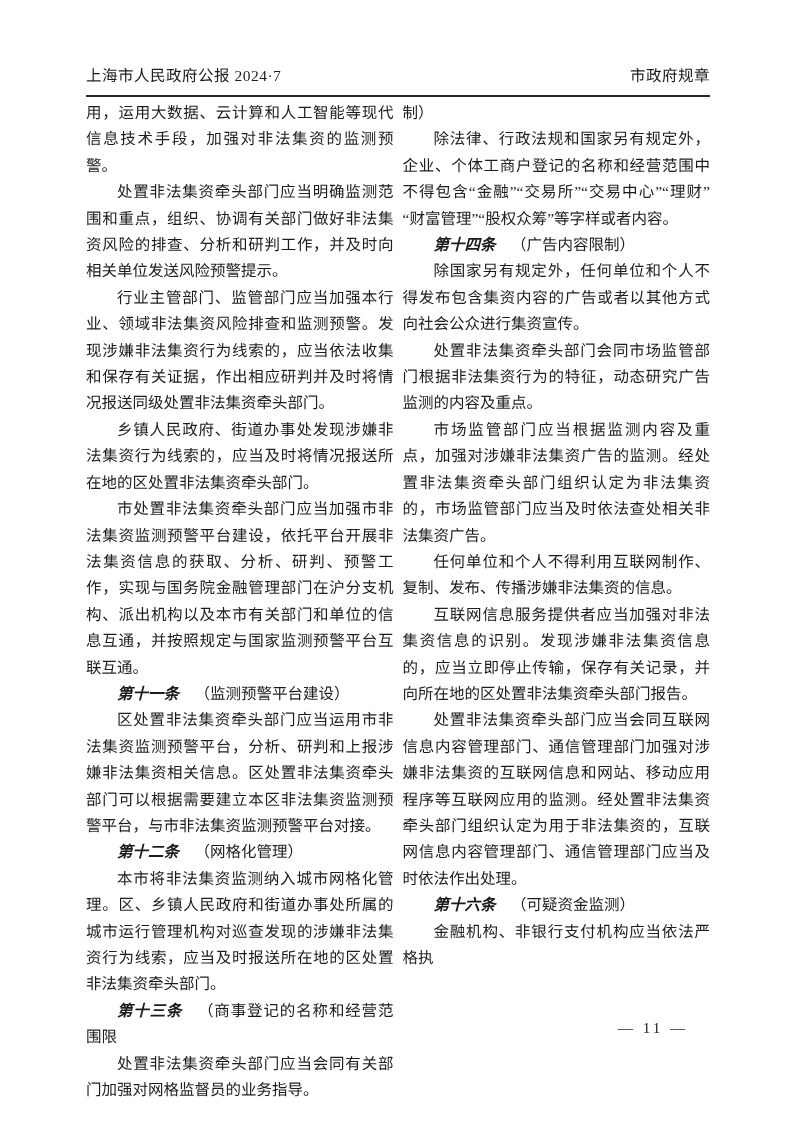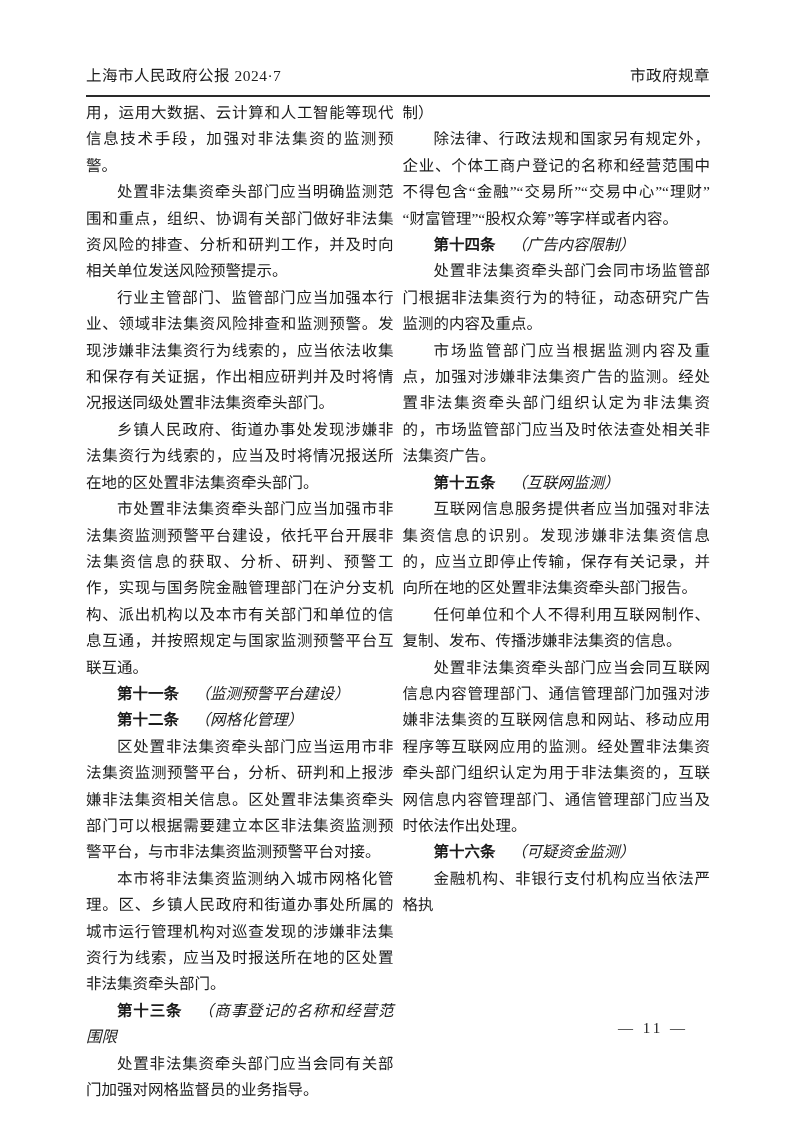--- a/index.html
+++ b/index.html
@@ -53,24 +53,24 @@
   }
   .para {
     margin: 0;
     text-indent: 2em;
   }
   .para.no-indent {
     text-indent: 0;
   }
   .article-num {
     font-weight: bold;
+    font-style: italic;
   }
   .article-title {
     margin-left: 1em;
-    font-style: italic;
   }
   .pagenum {
     position: absolute;
     left: 618px;
     top: 1020px;
     width: 92px;
     font-size: 15px;
     letter-spacing: 3px;
     white-space: nowrap;
   }
@@ -85,34 +85,34 @@
   </div>
   <div class="header-rule"></div>
   <div class="columns">
     <div class="col" id="col-left">
         <p class="para no-indent">用，运用大数据、云计算和人工智能等现代信息技术手段，加强对非法集资的监测预警。</p>
         <p class="para">处置非法集资牵头部门应当明确监测范围和重点，组织、协调有关部门做好非法集资风险的排查、分析和研判工作，并及时向相关单位发送风险预警提示。</p>
         <p class="para">行业主管部门、监管部门应当加强本行业、领域非法集资风险排查和监测预警。发现涉嫌非法集资行为线索的，应当依法收集和保存有关证据，作出相应研判并及时将情况报送同级处置非法集资牵头部门。</p>
         <p class="para">乡镇人民政府、街道办事处发现涉嫌非法集资行为线索的，应当及时将情况报送所在地的区处置非法集资牵头部门。</p>
         <p class="para">市处置非法集资牵头部门应当加强市非法集资监测预警平台建设，依托平台开展非法集资信息的获取、分析、研判、预警工作，实现与国务院金融管理部门在沪分支机构、派出机构以及本市有关部门和单位的信息互通，并按照规定与国家监测预警平台互联互通。</p>
         <p class="para"><span class="article-num">第十一条</span><span class="article-title">（监测预警平台建设）</span></p>
+        <p class="para">区处置非法集资牵头部门应当运用市非法集资监测预警平台，分析、研判和上报涉嫌非法集资相关信息。区处置非法集资牵头部门可以根据需要建立本区非法集资监测预警平台，与市非法集资监测预警平台对接。</p>
         <p class="para"><span class="article-num">第十二条</span><span class="article-title">（网格化管理）</span></p>
-        <p class="para">区处置非法集资牵头部门应当运用市非法集资监测预警平台，分析、研判和上报涉嫌非法集资相关信息。区处置非法集资牵头部门可以根据需要建立本区非法集资监测预警平台，与市非法集资监测预警平台对接。</p>
         <p class="para">本市将非法集资监测纳入城市网格化管理。区、乡镇人民政府和街道办事处所属的城市运行管理机构对巡查发现的涉嫌非法集资行为线索，应当及时报送所在地的区处置非法集资牵头部门。</p>
         <p class="para"><span class="article-num">第十三条</span><span class="article-title">（商事登记的名称和经营范围限</span></p>
         <p class="para">处置非法集资牵头部门应当会同有关部门加强对网格监督员的业务指导。</p>
       </div>
     <div class="col" id="col-right">
         <p class="para no-indent">制）</p>
         <p class="para">除法律、行政法规和国家另有规定外，企业、个体工商户登记的名称和经营范围中不得包含“金融”“交易所”“交易中心”“理财”“财富管理”“股权众筹”等字样或者内容。</p>
         <p class="para"><span class="article-num">第十四条</span><span class="article-title">（广告内容限制）</span></p>
+        <p class="para">除国家另有规定外，任何单位和个人不得发布包含集资内容的广告或者以其他方式向社会公众进行集资宣传。</p>
         <p class="para">处置非法集资牵头部门会同市场监管部门根据非法集资行为的特征，动态研究广告监测的内容及重点。</p>
         <p class="para">市场监管部门应当根据监测内容及重点，加强对涉嫌非法集资广告的监测。经处置非法集资牵头部门组织认定为非法集资的，市场监管部门应当及时依法查处相关非法集资广告。</p>
-        <p class="para"><span class="article-num">第十五条</span><span class="article-title">（互联网监测）</span></p>
+        <p class="para">任何单位和个人不得利用互联网制作、复制、发布、传播涉嫌非法集资的信息。</p>
         <p class="para">互联网信息服务提供者应当加强对非法集资信息的识别。发现涉嫌非法集资信息的，应当立即停止传输，保存有关记录，并向所在地的区处置非法集资牵头部门报告。</p>
-        <p class="para">任何单位和个人不得利用互联网制作、复制、发布、传播涉嫌非法集资的信息。</p>
         <p class="para">处置非法集资牵头部门应当会同互联网信息内容管理部门、通信管理部门加强对涉嫌非法集资的互联网信息和网站、移动应用程序等互联网应用的监测。经处置非法集资牵头部门组织认定为用于非法集资的，互联网信息内容管理部门、通信管理部门应当及时依法作出处理。</p>
         <p class="para"><span class="article-num">第十六条</span><span class="article-title">（可疑资金监测）</span></p>
         <p class="para">金融机构、非银行支付机构应当依法严格执</p>
       </div>
   </div>
   <div class="pagenum">— 11 —</div>
 </div>
 
 </body></html>

